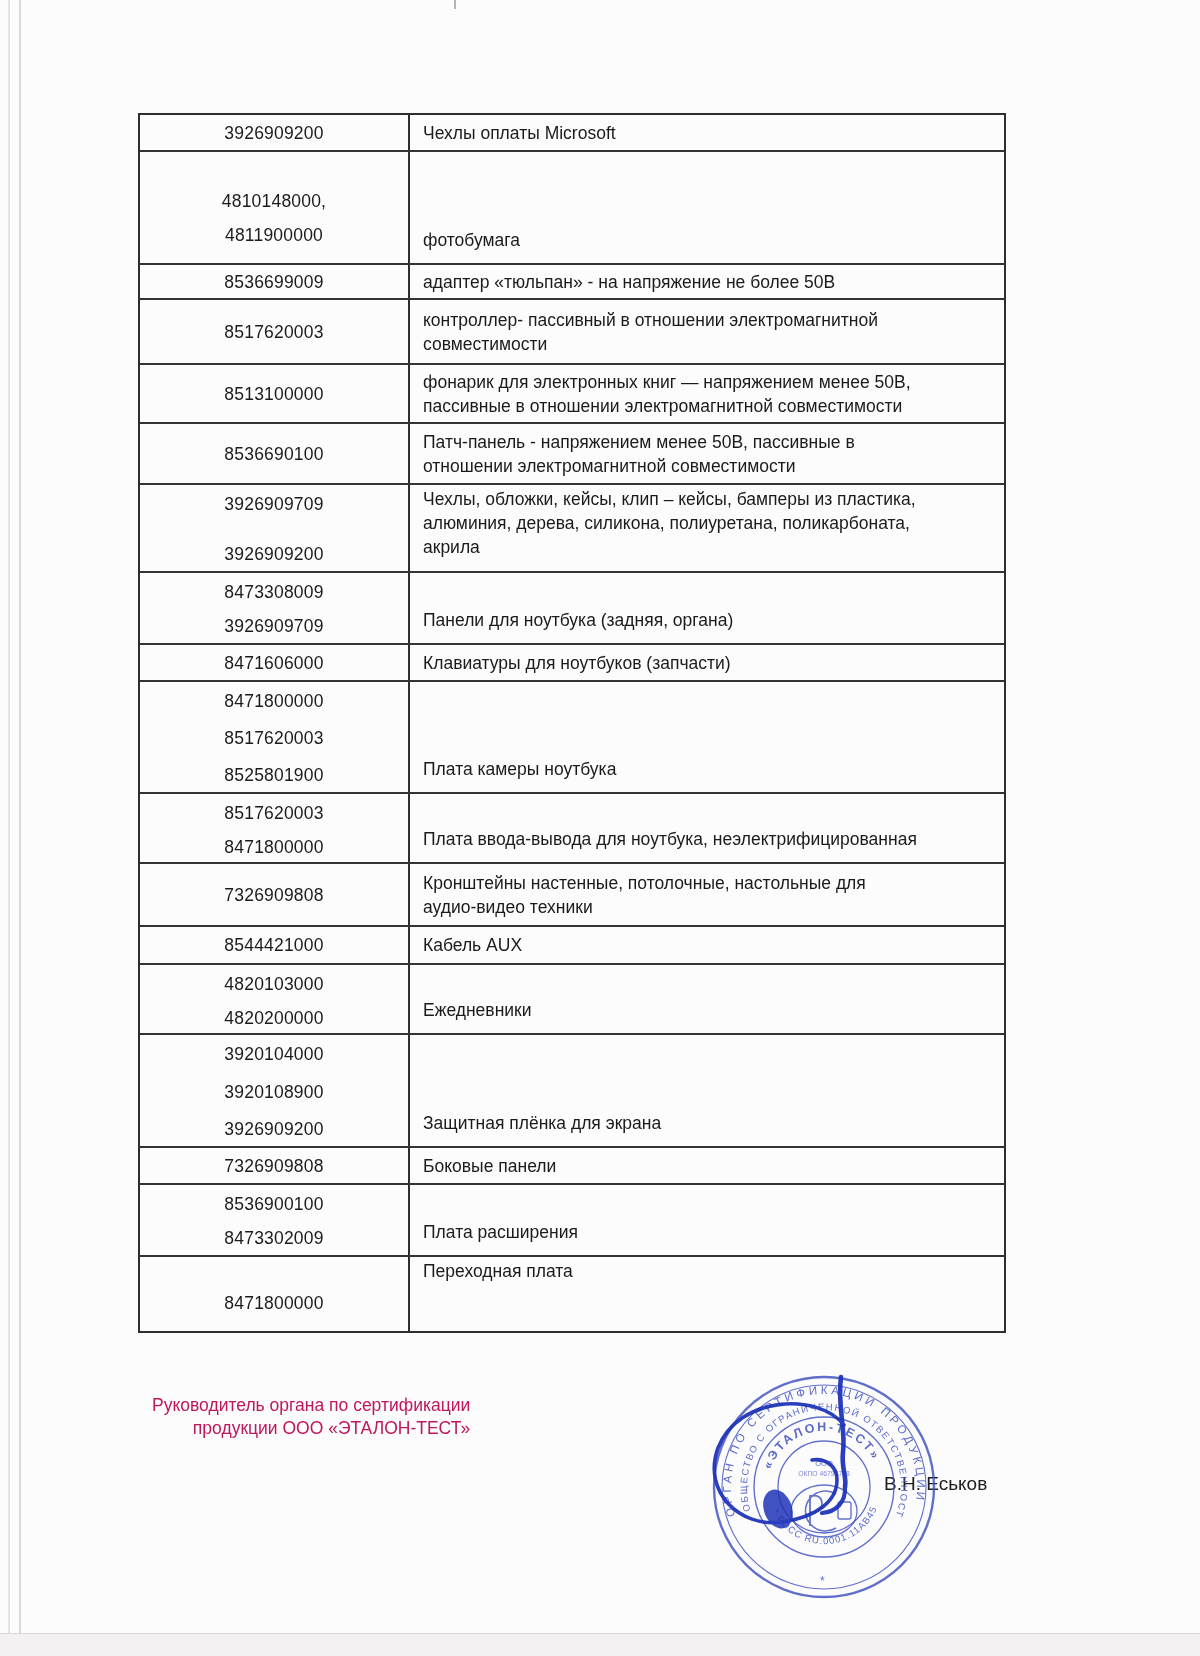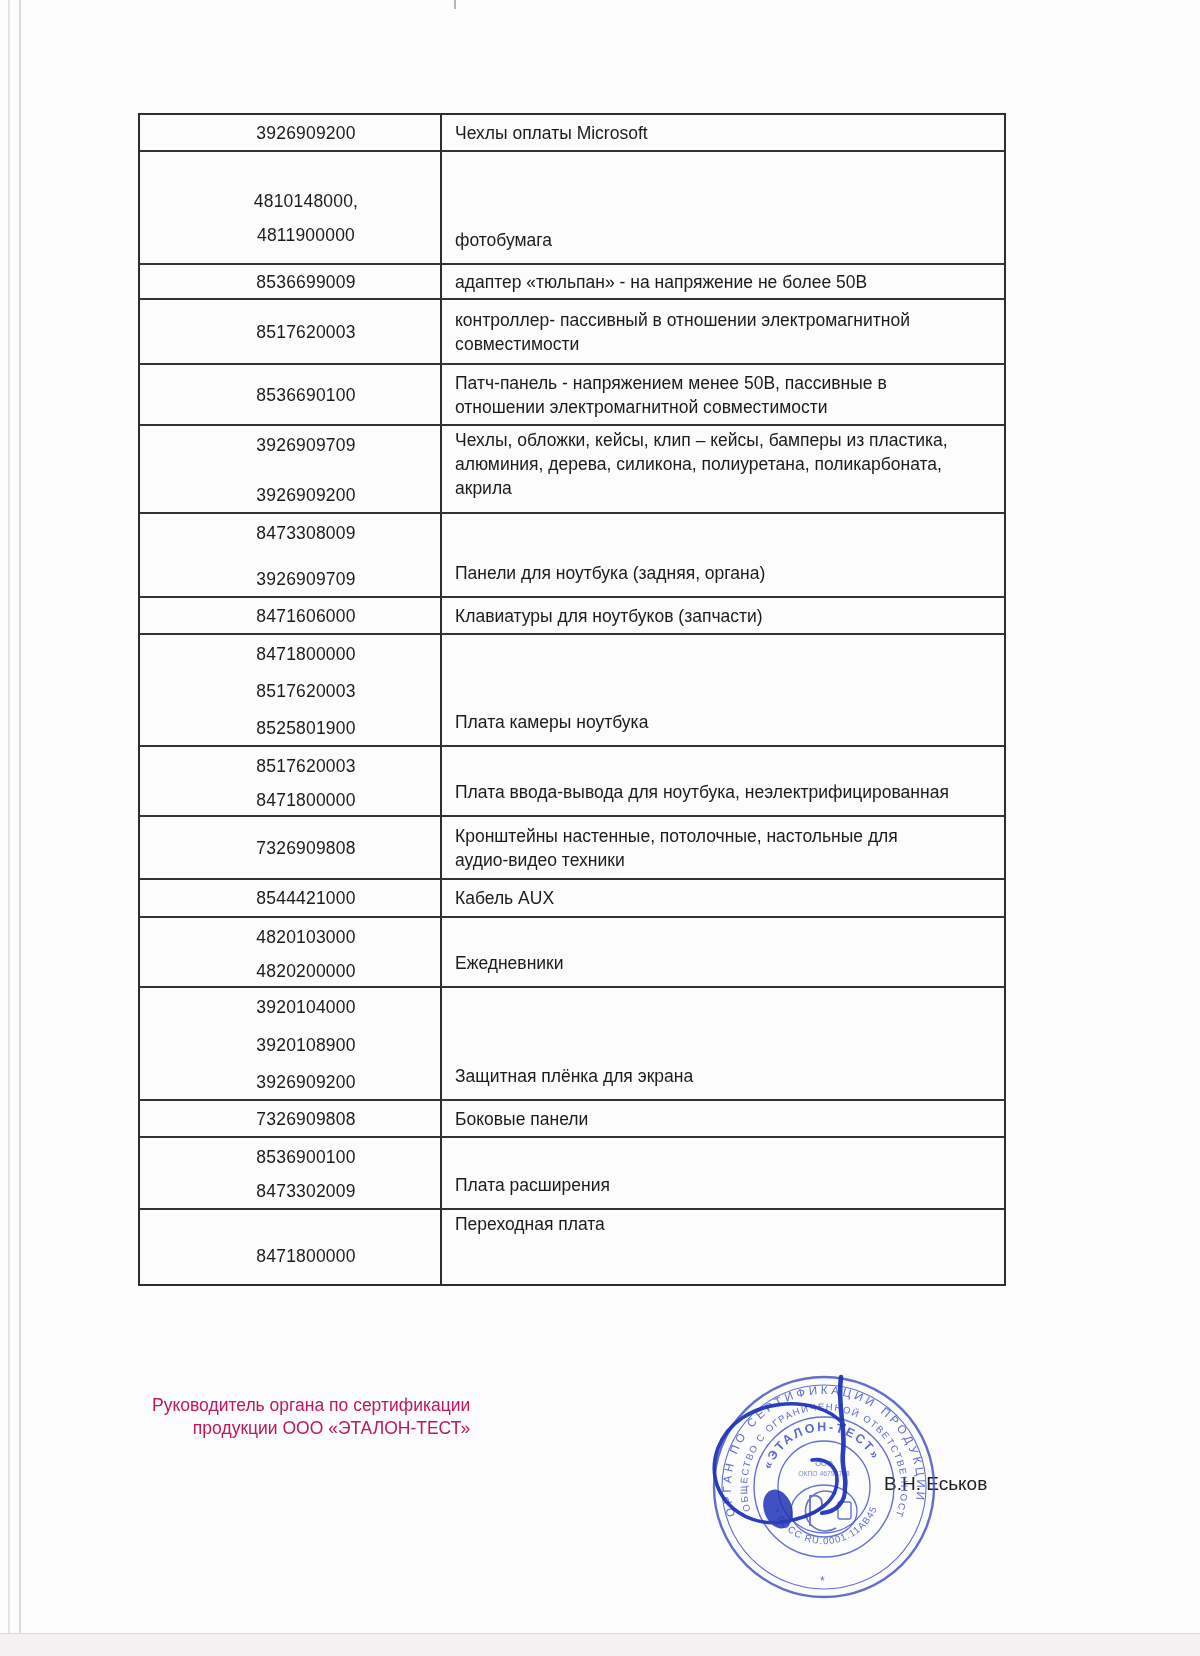--- a/index.html
+++ b/index.html
@@ -11,21 +11,21 @@
   .scanline-b{position:absolute;left:19px;top:0;width:2px;height:1656px;background:rgba(172,168,186,.42);}
   .top-tick{position:absolute;left:454px;top:0;width:2px;height:9px;background:#b6b3bc;}
   .bottom-band{position:absolute;left:0;top:1633px;width:1200px;height:23px;background:#f3f1f2;border-top:1px solid #dad7d8;}
   
   .doc-table{position:absolute;left:138px;top:113px;width:868px;box-sizing:border-box;
              border:2px solid #2e2e31;background:transparent;}
   .tr{display:flex;box-sizing:border-box;border-bottom:2px solid #333336;}
   .tr:last-child{border-bottom:none;}
   .td{box-sizing:border-box;display:flex;flex-direction:column;}
   .codes{width:270px;border-right:2px solid #2e2e31;align-items:center;
-         font-size:17.5px;line-height:34px;letter-spacing:.2px;margin-left:32px;}
+         font-size:17.5px;line-height:34px;letter-spacing:.2px;}
   .desc{flex:1;padding-left:13px;padding-right:8px;font-size:17.5px;line-height:24px;
         white-space:pre-line;}
   .vs-c{justify-content:center;}
   .vs-s{justify-content:space-between;padding-top:2px;}
   .vs-e{justify-content:flex-end;padding-bottom:11px;}
   
   .sig-title{position:absolute;left:152px;top:1394px;font-size:17.5px;line-height:23px;color:#be185d;text-align:right;}
   .sig-name{position:absolute;left:884px;top:1473px;font-size:19px;color:#1d1d20;}
   .stamp-svg{position:absolute;left:640px;top:1280px;}
   .stamp-text{font-family:"Liberation Sans",sans-serif;fill:#3f51c1;}
@@ -73,20 +73,29 @@
     <div class="tr" style="height:65px">
       <div class="td codes vs-c">
         <div>8517620003</div>
       </div>
       <div class="td desc vs-c">
         <div>контроллер- пассивный в отношении электромагнитной
 совместимости</div>
       </div>
     </div>
 
+    <div class="tr" style="height:59px">
+      <div class="td codes vs-c">
+        <div>8513100000</div>
+      </div>
+      <div class="td desc vs-c">
+        <div>фонарик для электронных книг — напряжением менее 50В,
+пассивные в отношении электромагнитной совместимости</div>
+      </div>
+    </div>
 
     <div class="tr" style="height:61px">
       <div class="td codes vs-c">
         <div>8536690100</div>
       </div>
       <div class="td desc vs-c">
         <div>Патч-панель - напряжением менее 50В, пассивные в
 отношении электромагнитной совместимости</div>
       </div>
     </div>
@@ -96,21 +105,21 @@
         <div>3926909709</div>
         <div>3926909200</div>
       </div>
       <div class="td desc vs-s">
         <div>Чехлы, обложки, кейсы, клип – кейсы, бамперы из пластика,
 алюминия, дерева, силикона, полиуретана, поликарбоната,
 акрила</div>
       </div>
     </div>
 
-    <div class="tr" style="height:84px">
+    <div class="tr" style="height:72px">
       <div class="td codes vs-s">
         <div>8473308009</div>
         <div>3926909709</div>
       </div>
       <div class="td desc vs-e">
         <div>Панели для ноутбука (задняя, органа)</div>
       </div>
     </div>
 
     <div class="tr" style="height:37px">

